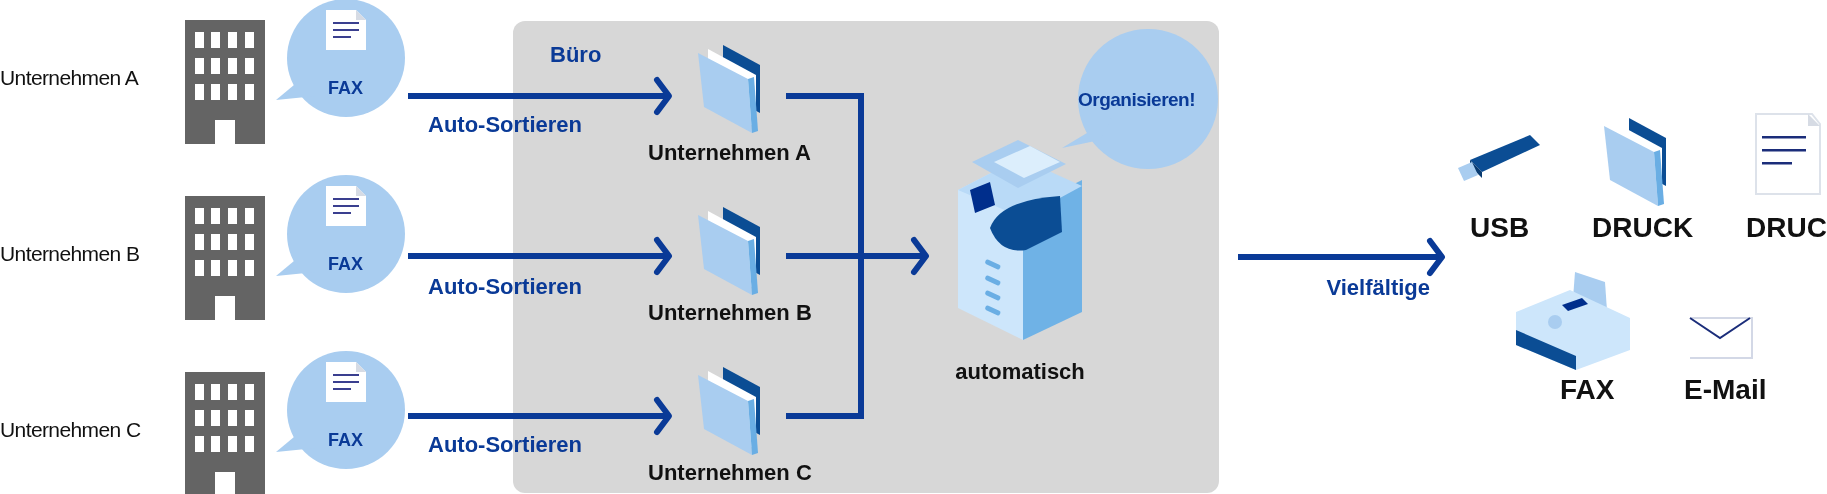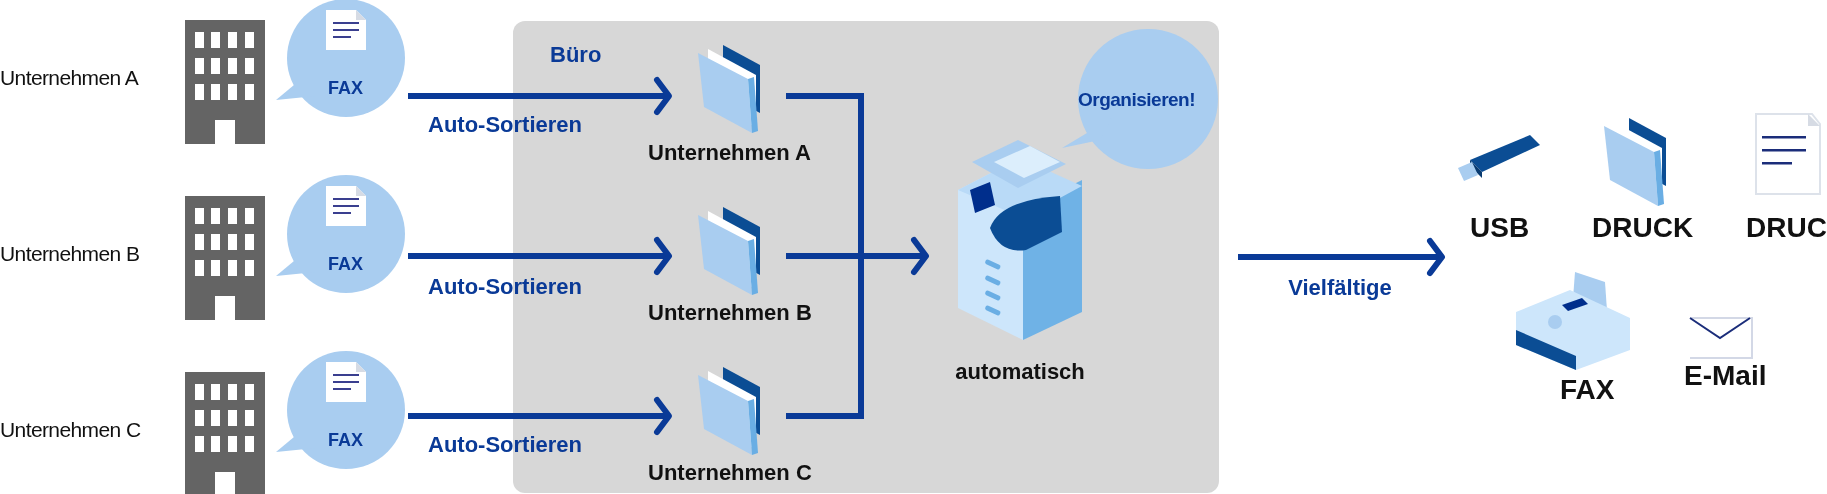--- a/index.html
+++ b/index.html
@@ -157,21 +157,21 @@
 <div class="abs black-text" style="left:648px; top:140px;">Unternehmen A</div>
 <div class="abs black-text" style="left:648px; top:300px;">Unternehmen B</div>
 <div class="abs black-text" style="left:648px; top:460px;">Unternehmen C</div>
 
 <div class="abs" style="left:1078px; top:89px; color:#0a3a97; font-weight:bold; font-size:19px; letter-spacing:-0.5px;text-align:right;">Organisieren!</div>
 
 <div class="abs black-text" style="left:930px; top:358px; width:180px; line-height:28px;">
   <div>automatisch</div>
 </div>
 
-<div class="abs blue-text" style="left:1250px; top:274px; width:180px; text-align:center; line-height:28px;">
+<div class="abs blue-text" style="left:1250px; top:274px; width:180px; text-align:right; line-height:28px;">
   <div>Vielfältige</div>
 </div>
 
 <div class="out-label" style="left:1470px; top:212px;">USB</div>
 <div class="out-label" style="left:1592px; top:212px;">DRUCK</div>
 <div class="out-label" style="left:1746px; top:212px;text-align:right;">DRUCK</div>
 <div class="out-label" style="left:1560px; top:374px;">FAX</div>
-<div class="out-label" style="left:1684px; top:360px;">E-Mail</div>
+<div class="out-label" style="left:1684px; top:374px;">E-Mail</div>
 
 </body></html>

